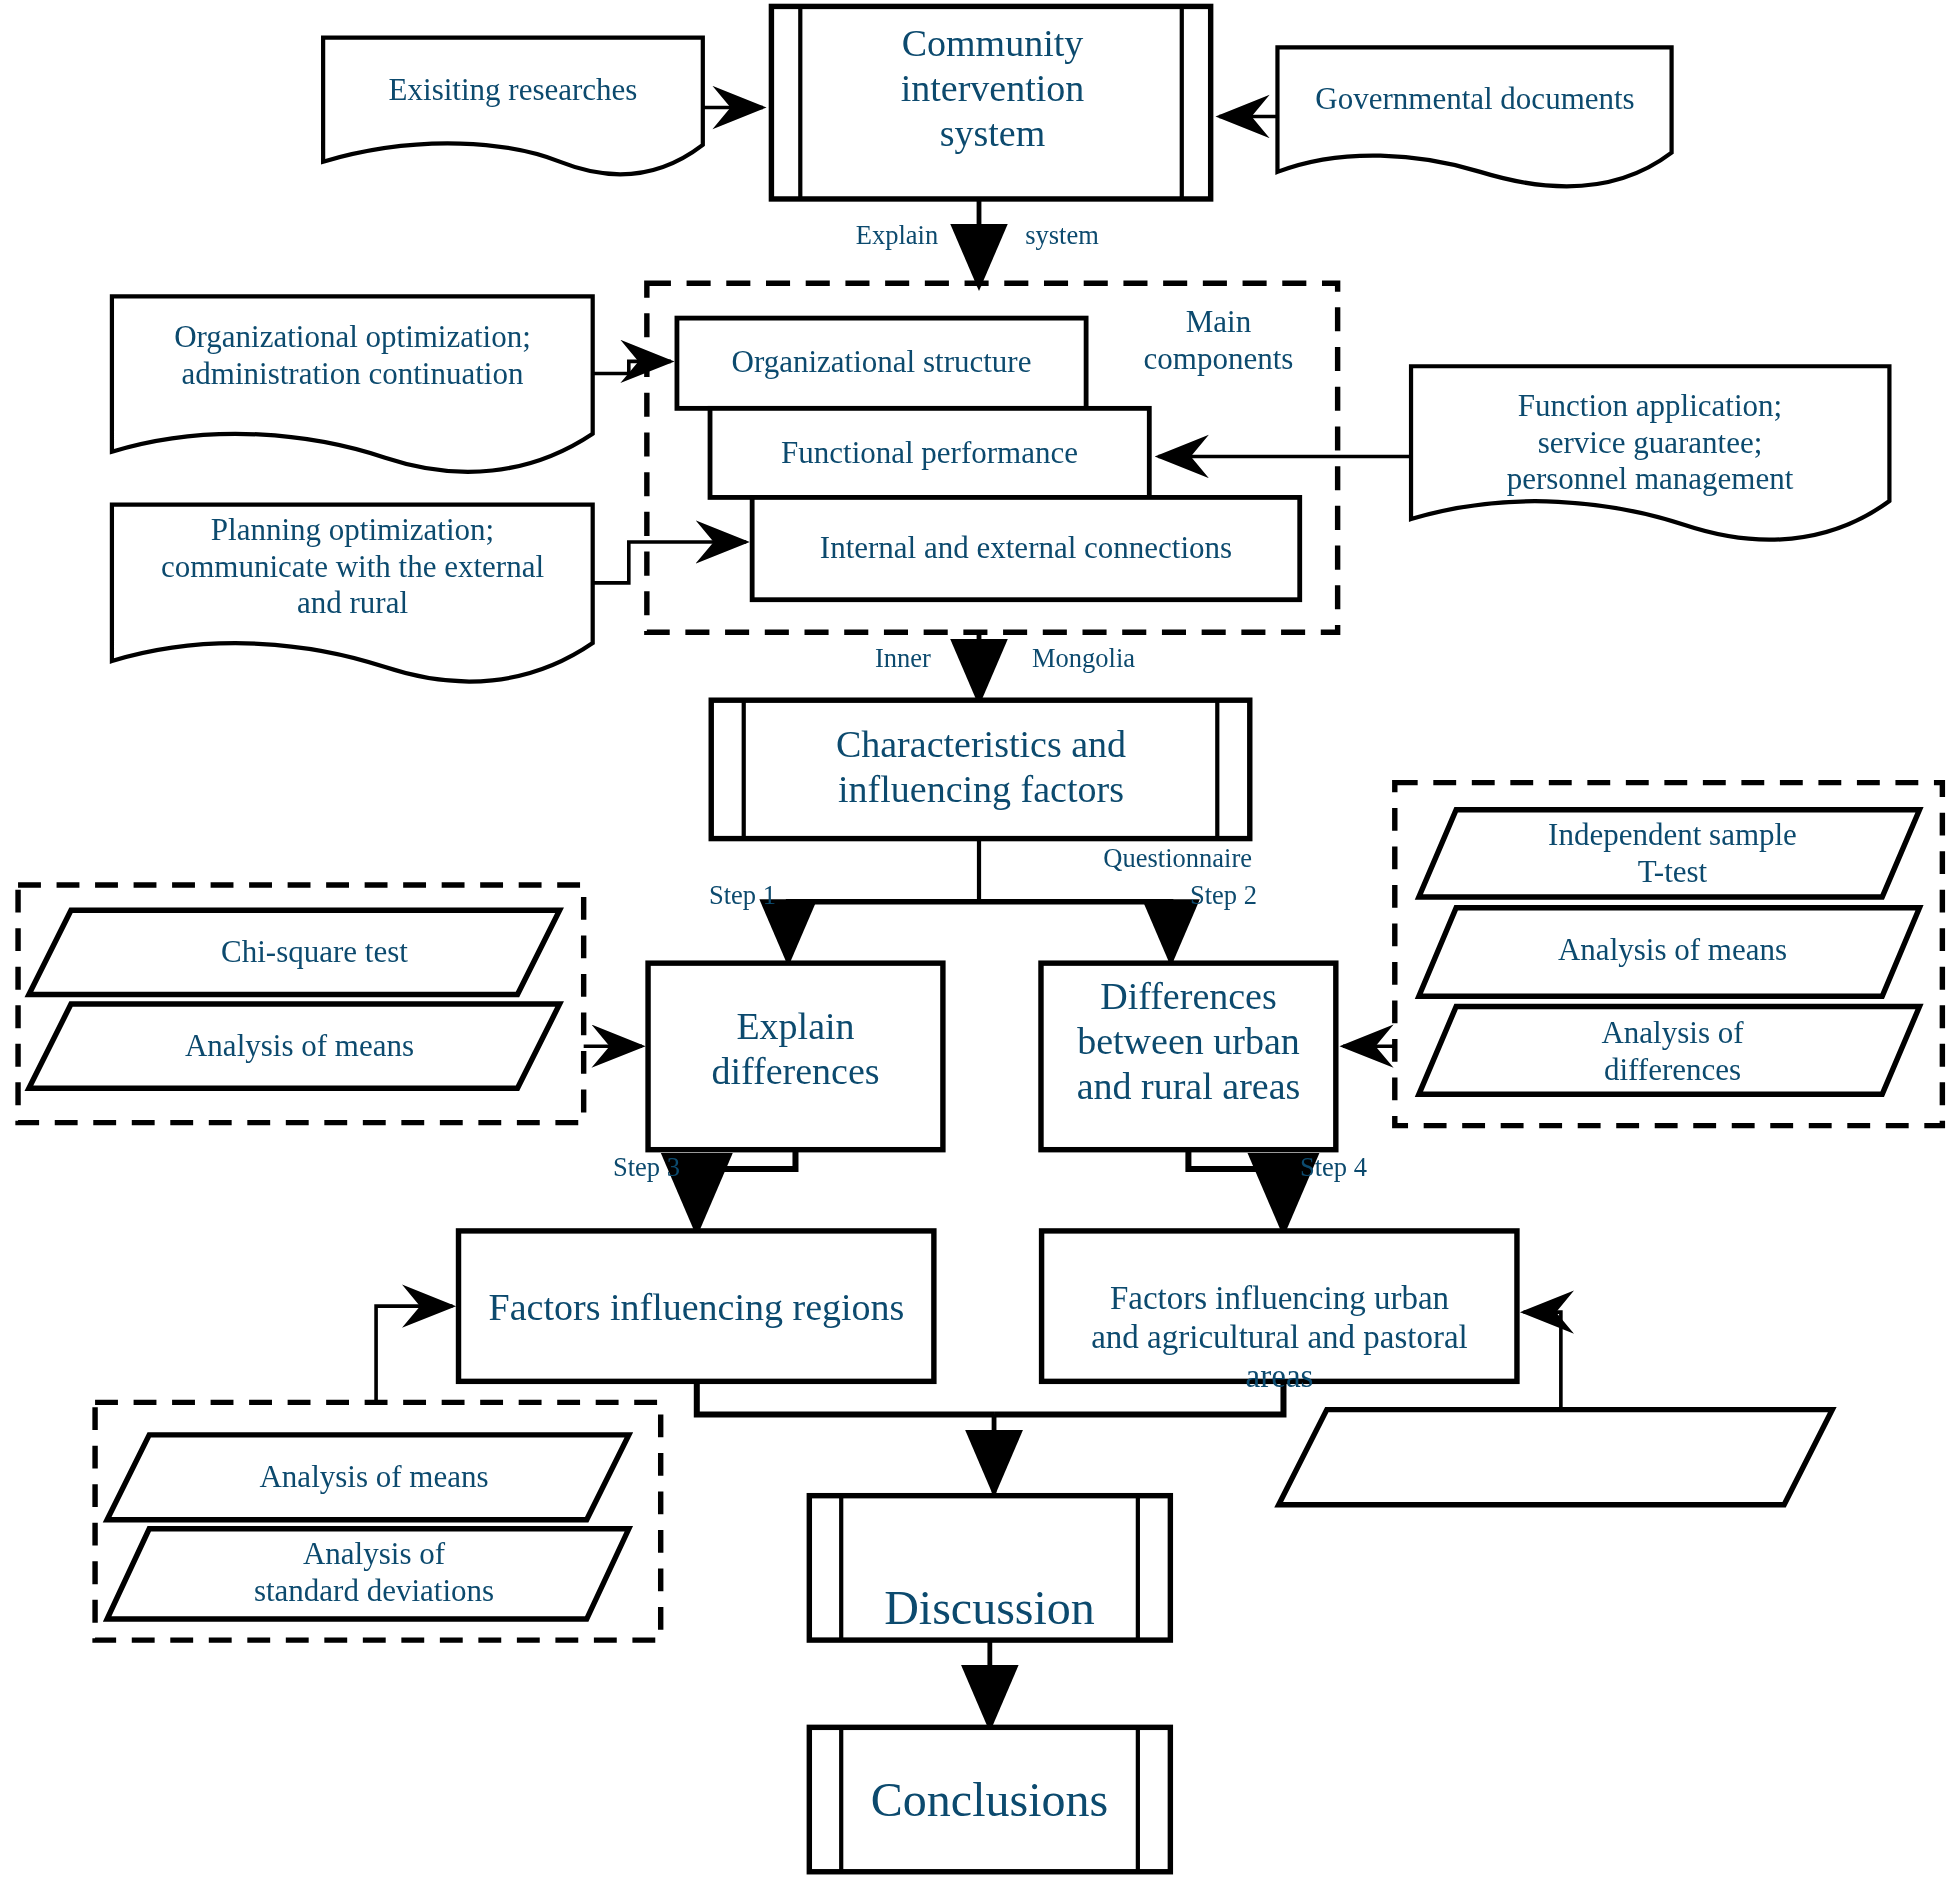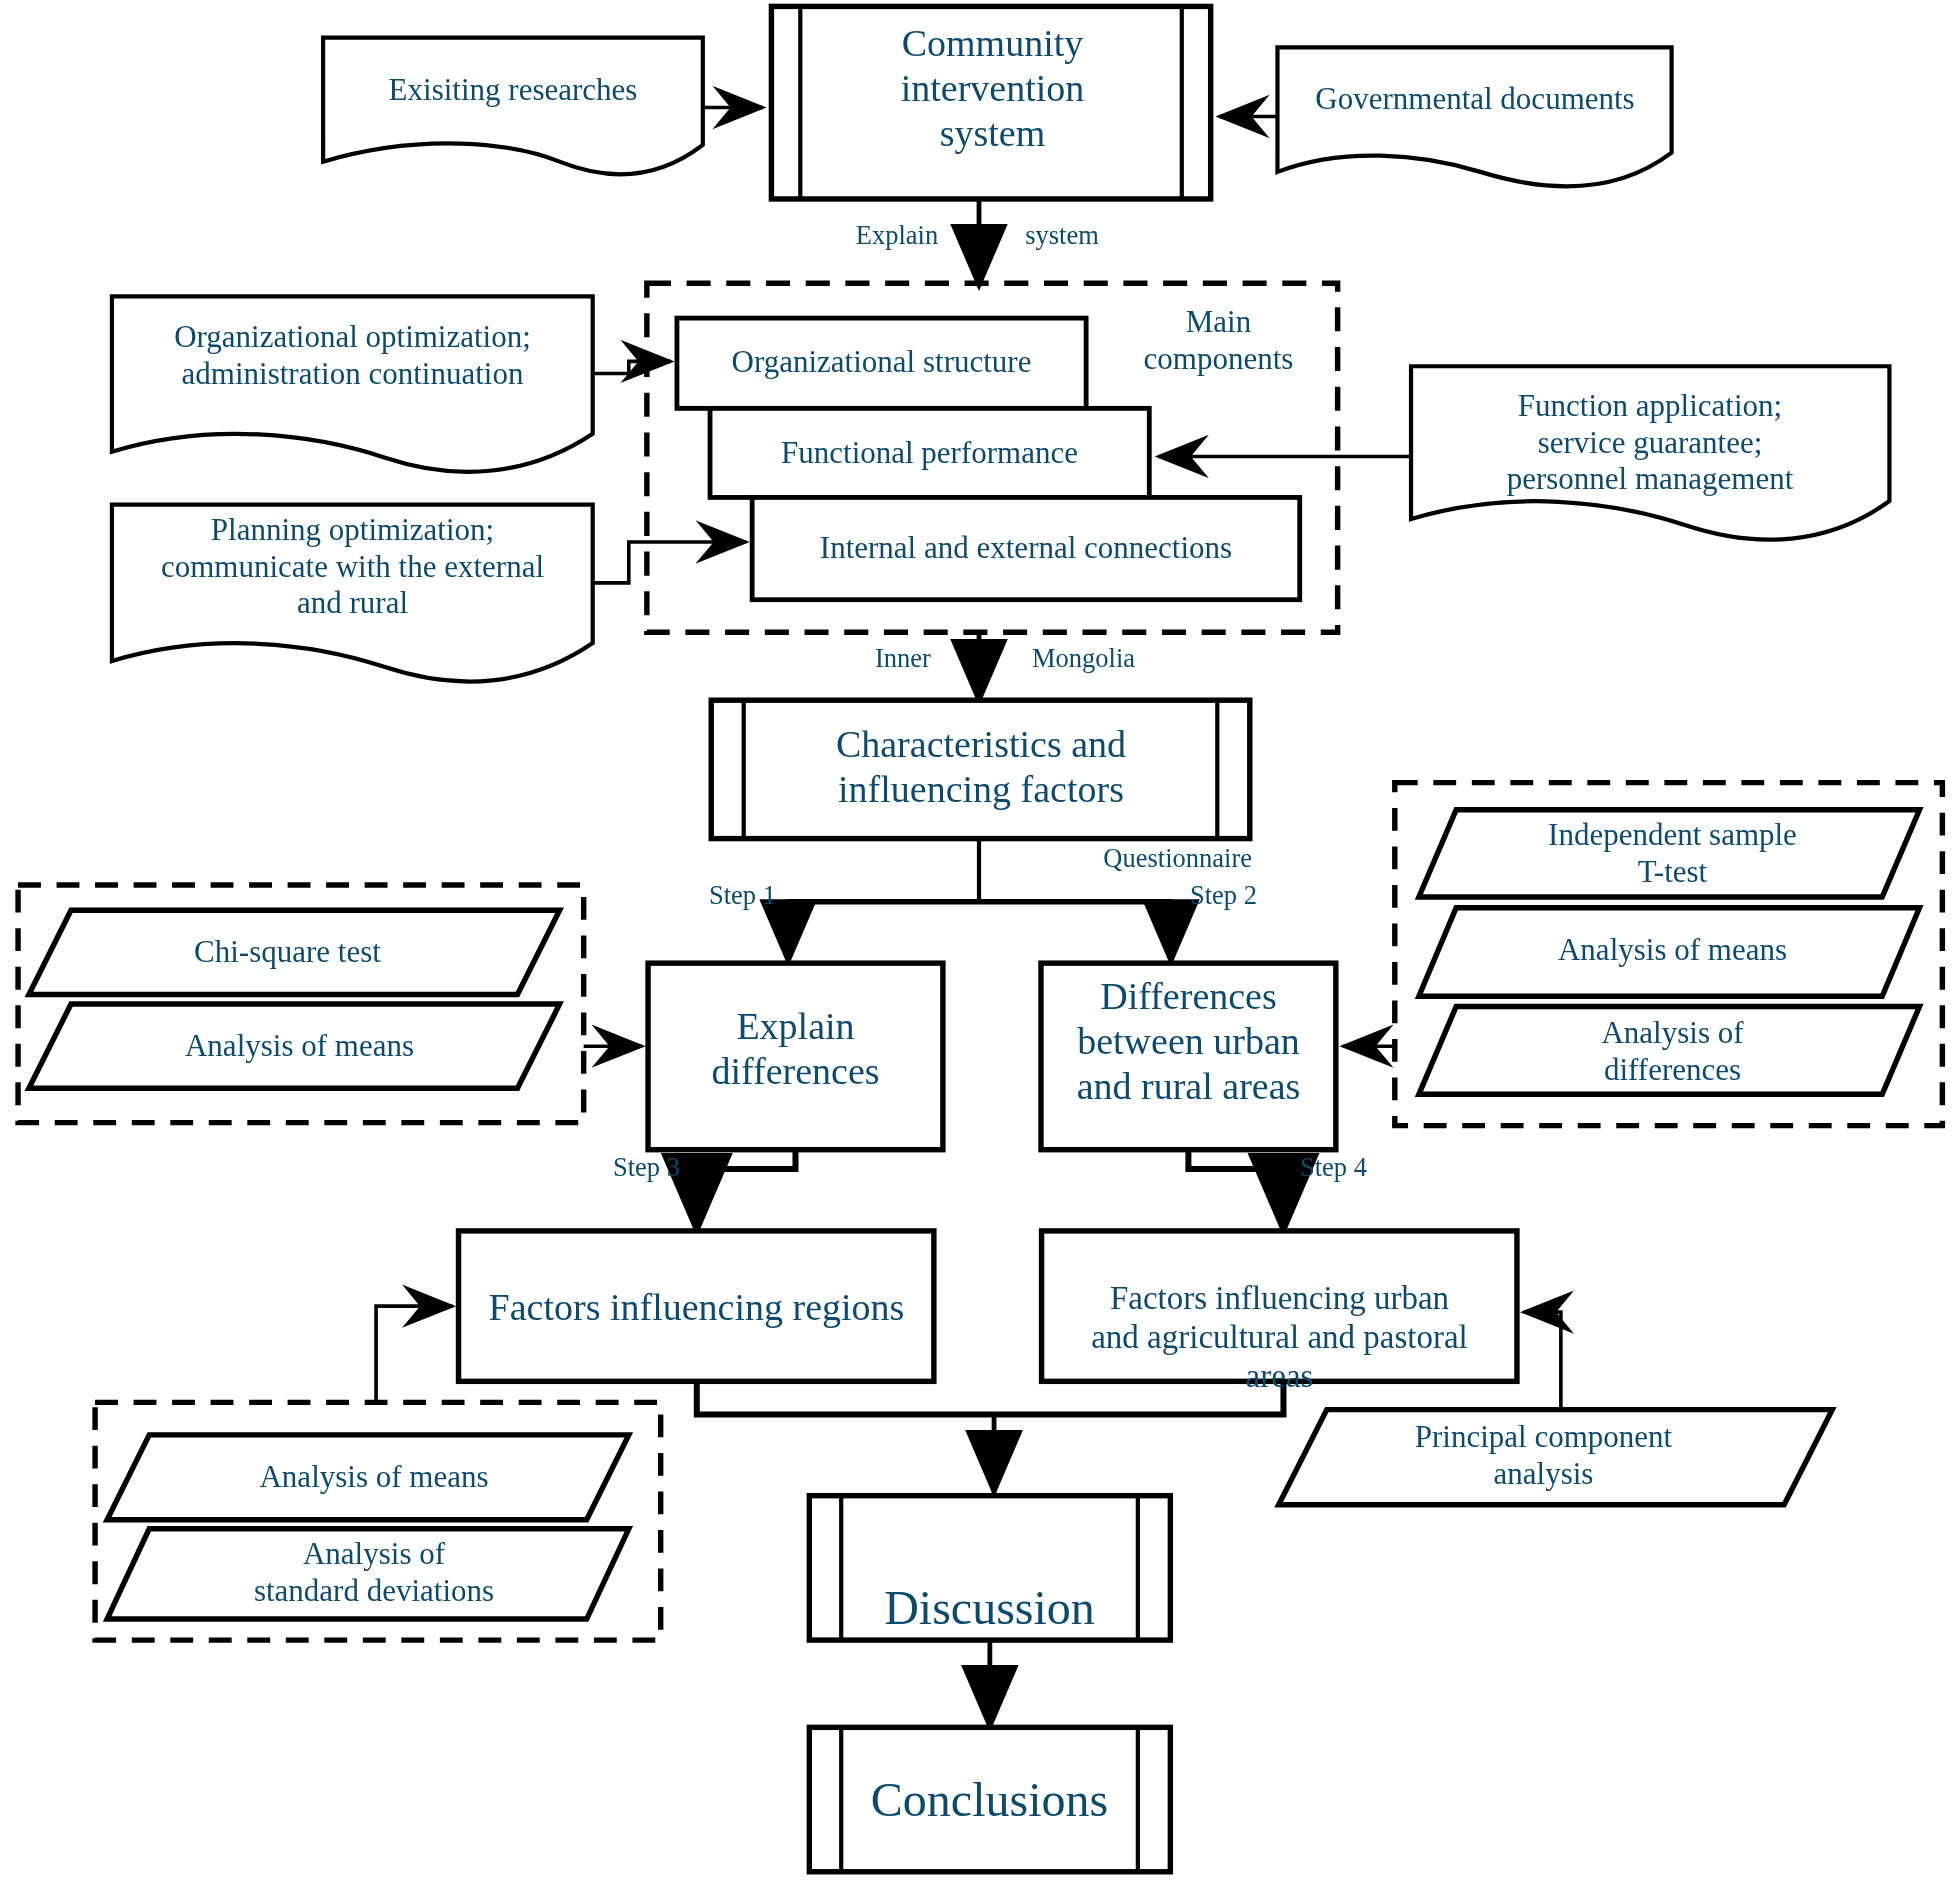--- a/index.html
+++ b/index.html
@@ -145,21 +145,21 @@
 <div class="lbl t-edge" style="left:996px;top:643px;width:175px;">Mongolia</div>
 
 <div class="lbl t-big" style="left:728px;top:722px;width:506px;white-space:pre-line;font-weight:normal;">Characteristics and
 influencing factors</div>
 
 <div class="lbl t-edge" style="left:999px;top:843px;width:253px;text-align:right;">Questionnaire</div>
 
 <div class="lbl t-edge" style="left:656px;top:880px;width:120px;text-align:right;">Step 1</div>
 <div class="lbl t-edge" style="left:1190px;top:880px;width:120px;text-align:left;">Step 2</div>
 
-<div class="lbl t-mid" style="left:59px;top:934px;width:457px;">Chi-square test</div>
+<div class="lbl t-mid" style="left:86px;top:934px;width:457px;">Chi-square test</div>
 <div class="lbl t-mid" style="left:71px;top:1028px;width:457px;">Analysis of means</div>
 
 <div class="lbl t-mid" style="left:1444px;top:817px;width:457px;white-space:pre-line;">Independent sample
 T-test</div>
 <div class="lbl t-mid" style="left:1444px;top:932px;width:457px;">Analysis of means</div>
 <div class="lbl t-mid" style="left:1444px;top:1015px;width:457px;white-space:pre-line;">Analysis of
 differences</div>
 
 <div class="lbl t-big" style="left:648px;top:1004px;width:295px;white-space:pre-line;">Explain
 differences</div>
@@ -174,21 +174,19 @@
 <div class="lbl t-big" style="left:459px;top:1285px;width:475px;">Factors influencing regions</div>
 
 <div class="lbl t-mid" style="left:1032px;top:1241px;width:495px;white-space:pre-line;font-size:33px;margin-top:38px;">Factors influencing urban
 and agricultural and pastoral
 areas</div>
 
 <div class="lbl t-mid" style="left:149px;top:1459px;width:450px;">Analysis of means</div>
 <div class="lbl t-mid" style="left:149px;top:1536px;width:450px;white-space:pre-line;">Analysis of
 standard deviations</div>
 
-<div class="lbl t-mid" style="left:1303px;top:1419px;width:481px;white-space:pre-line;">Principal component
-analysis</div>
 
 <div class="lbl t-big" style="left:809px;top:1541px;width:361px;font-size:48px;margin-top:39px;">Discussion</div>
 
 <div class="lbl t-big" style="left:809px;top:1772px;width:361px;font-size:48px;">Conclusions</div>
 
 </div>
 
 
 </body></html>

